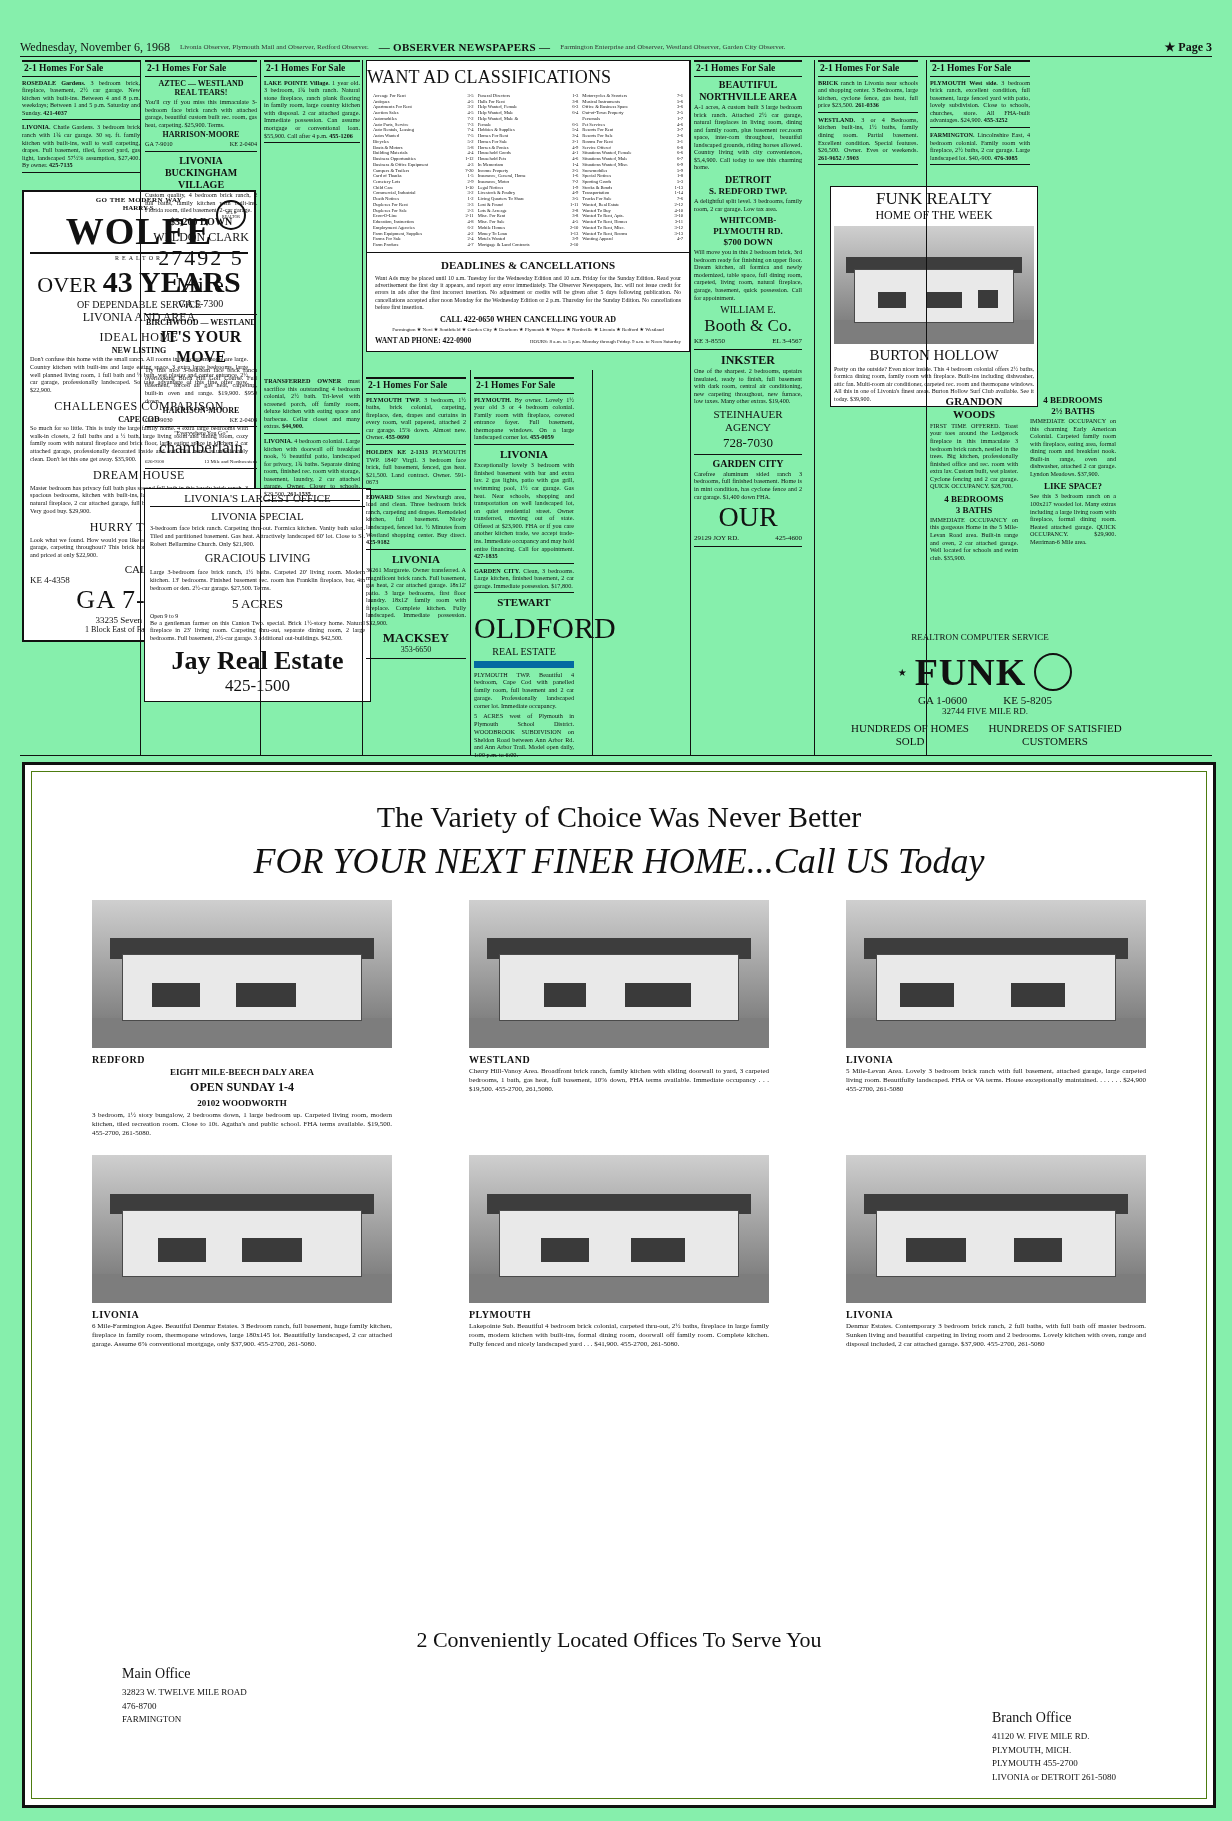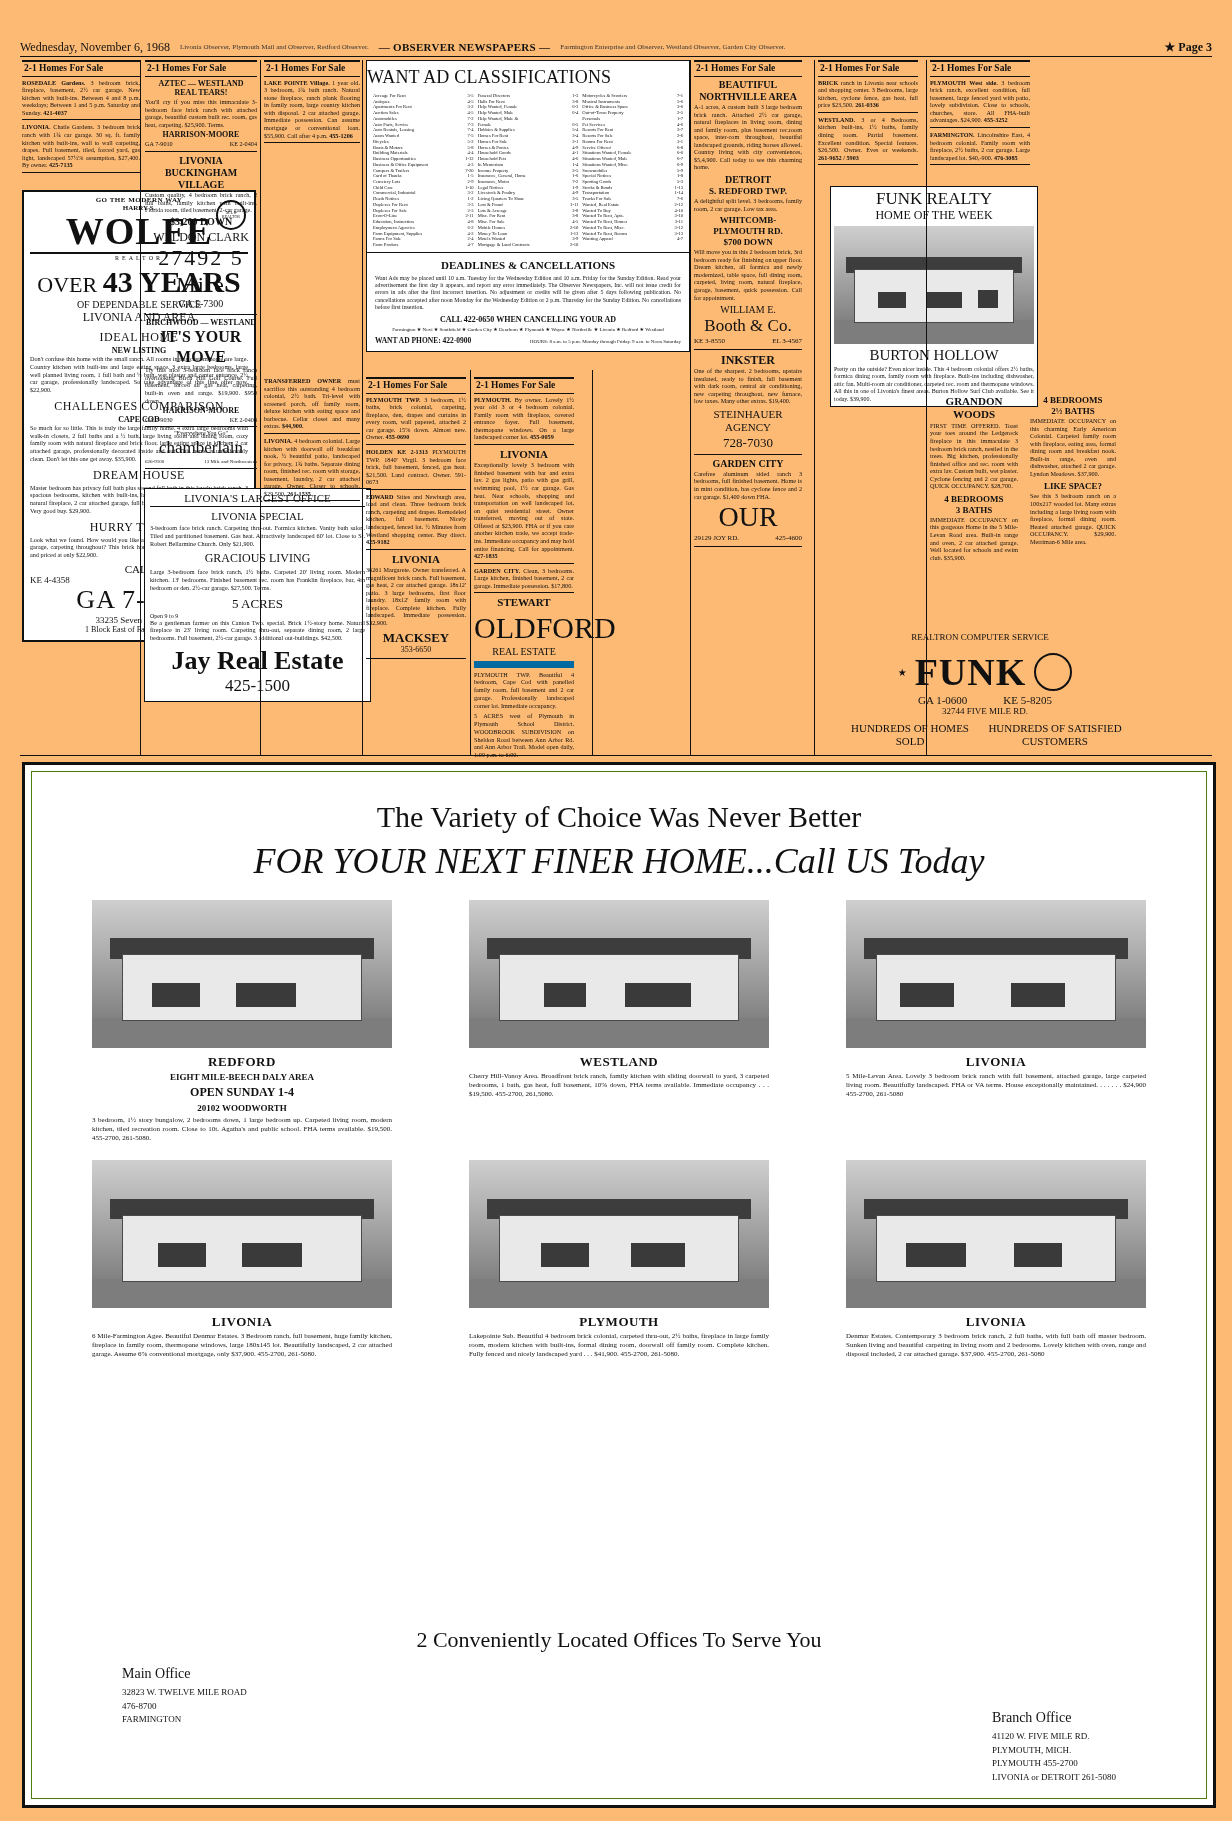--- a/index.html
+++ b/index.html
@@ -1,17 +1,17 @@
 <!DOCTYPE html>
 <html><head>
 <meta charset="utf-8">
 <style>
   html,body{margin:0;padding:0;background:#fff;}
   body{width:1232px;height:1821px;font-family:"Liberation Serif",serif;color:#111;position:relative;overflow:hidden;}
-  .page{position:relative;width:1232px;height:1821px;background:#fdba74;}
+  .page{position:relative;width:1232px;height:1821px;background:#86efac;}
   .masthead{position:absolute;left:20px;top:36px;width:1192px;height:22px;font-family:"Liberation Serif",serif;font-size:11px;display:flex;align-items:center;gap:10px;}
   .mast-date{font-size:12px;}
   .mast-mid{font-size:7px;color:#333;flex:0 0 auto;}
   .mast-obs{font-size:11px;font-weight:bold;letter-spacing:.3px;}
   .mast-right{font-size:7px;color:#333;}
   .mast-page{margin-left:auto;font-size:12px;font-weight:bold;}
   .rule{position:absolute;background:#111;}
   .colhdr{font-size:9.5px;font-weight:bold;border-top:2px solid #111;border-bottom:1px solid #111;padding:1px 2px;margin-bottom:2px;}
   .col{position:absolute;font-size:6.2px;line-height:1.22;text-align:justify;}
   .ad{border-bottom:1px solid #111;padding-bottom:3px;margin-bottom:3px;}
@@ -59,21 +59,21 @@
   .photo .lawn{position:absolute;left:0;right:0;bottom:0;height:20%;background:#7d7d7d;}
   .photo .win{position:absolute;background:#3a3a3a;}
   
   .bigad{position:absolute;left:22px;top:762px;width:1188px;height:1040px;border:3px solid #111;background:#fff;}
   .bigad .inner{position:absolute;inset:6px;border:1px solid #4d7c0f;}
   .headline1{font-family:"Liberation Serif",serif;font-size:30px;text-align:center;margin-top:28px;}
   .headline2{font-family:"Liberation Serif",serif;font-size:36px;text-align:center;font-style:italic;margin-top:6px;}
   .grid{display:flex;justify-content:space-between;padding:18px 60px 0;}
   .cell{width:300px;}
   .cellphoto{width:300px;height:148px;}
-  .cell h4{font-size:13px;text-align:center;margin:6px 0 2px;font-weight:bold;letter-spacing:.5px;}
+  .cell h4{font-size:10px;text-align:left;margin:6px 0 2px;font-weight:bold;letter-spacing:.5px;}
   .cell .sub{font-size:9px;text-align:center;font-weight:bold;margin:0 0 3px;}
   .cell p{font-size:7px;line-height:1.25;text-align:justify;margin:0;}
   .offices{position:absolute;left:0;right:0;bottom:14px;}
   .conv{font-family:"Liberation Serif",serif;font-size:22px;text-align:center;margin-bottom:10px;}
   .offrow{display:flex;justify-content:space-between;align-items:flex-start;padding:0 90px;}
   .offcol{font-size:9px;line-height:1.5;}
   .offcol .ot{font-size:14px;margin-bottom:2px;}
   .tb{font-family:"Liberation Serif",serif;font-size:26px;font-weight:bold;text-align:center;}
 </style>
 </head>

